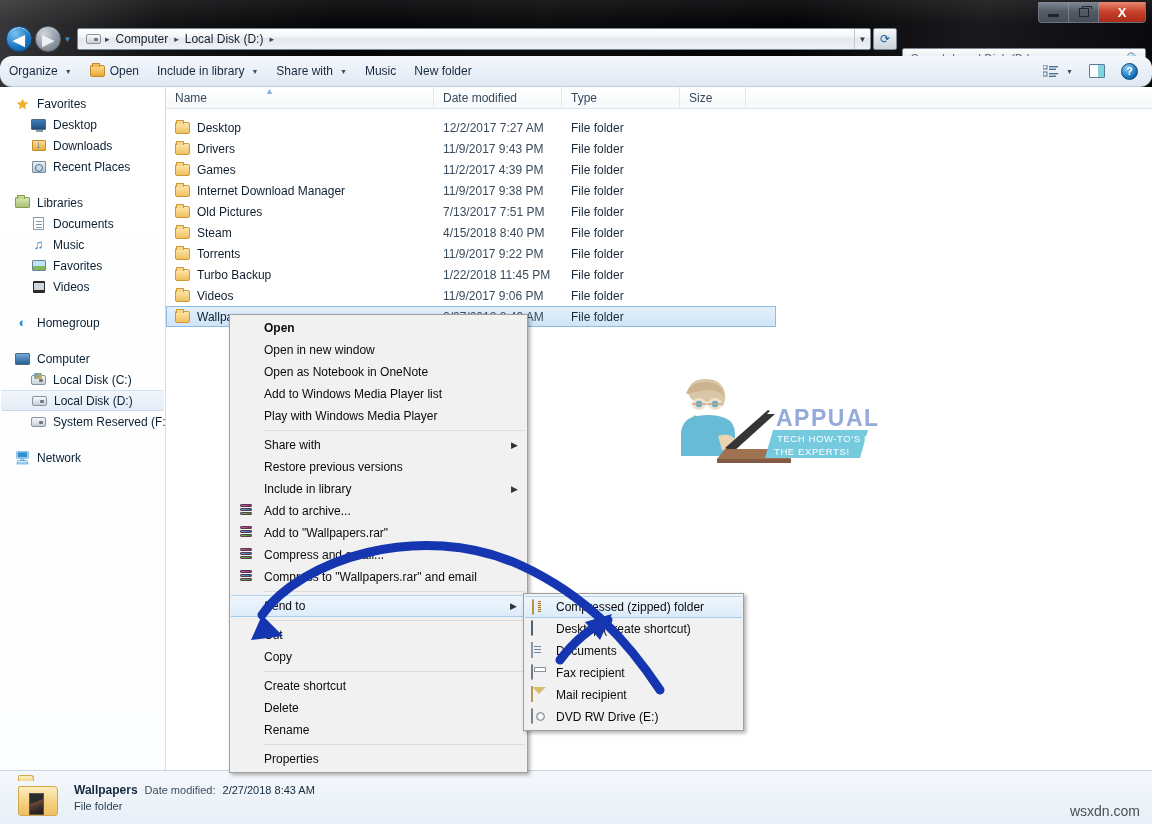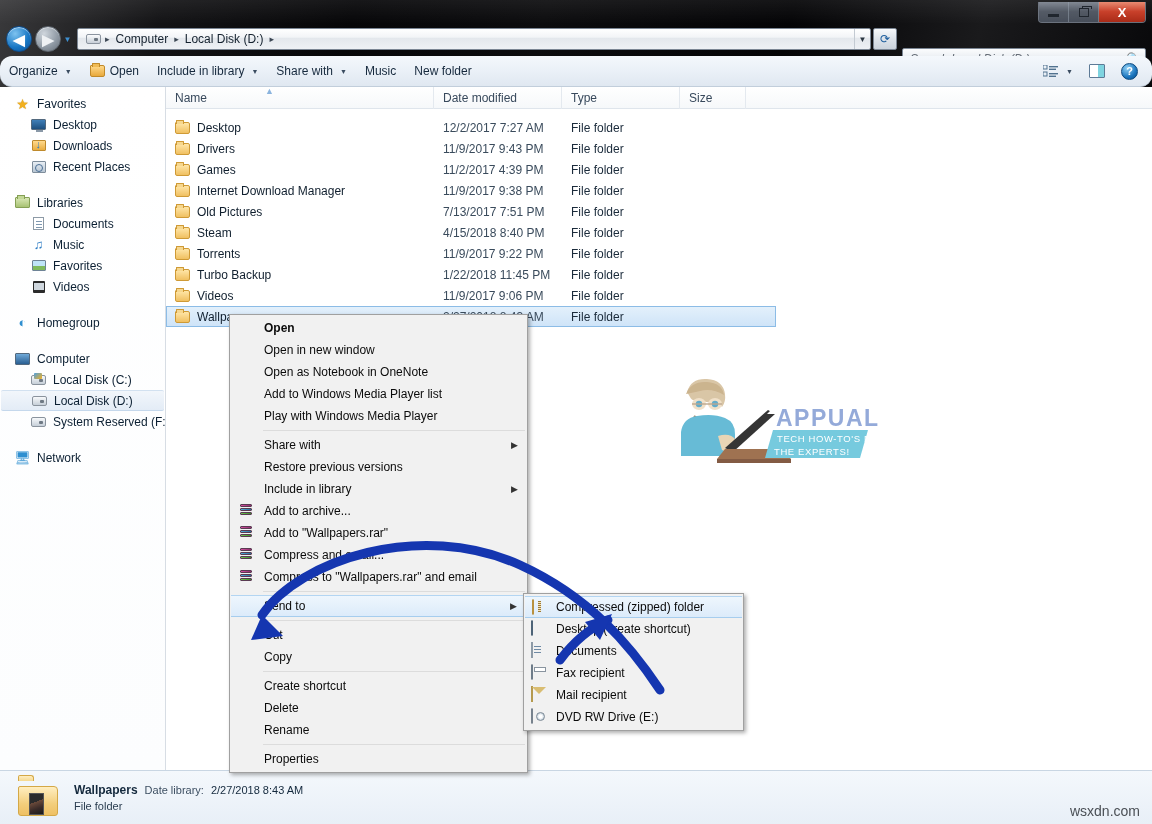--- a/index.html
+++ b/index.html
@@ -783,21 +783,21 @@
 
   <div id="details-pane">
     <div id="details-folder-icon">
       <div class="big-folder-tab"></div>
       <div class="big-folder"></div>
       <div class="folder-photo"></div>
     </div>
     <div id="details-text">
       <div id="details-line1">
         <span class="det-title">Wallpapers</span>
-        <span class="det-label">Date library:</span>
+        <span class="det-label">Date modified:</span>
         <span class="det-value">2/27/2018 8:43 AM</span>
       </div>
       <div class="det-sub">File folder</div>
     </div>
   </div>
 
   <div id="context-menu">
     <div class="menu-item bold">
       <span>Open</span>
     </div>

